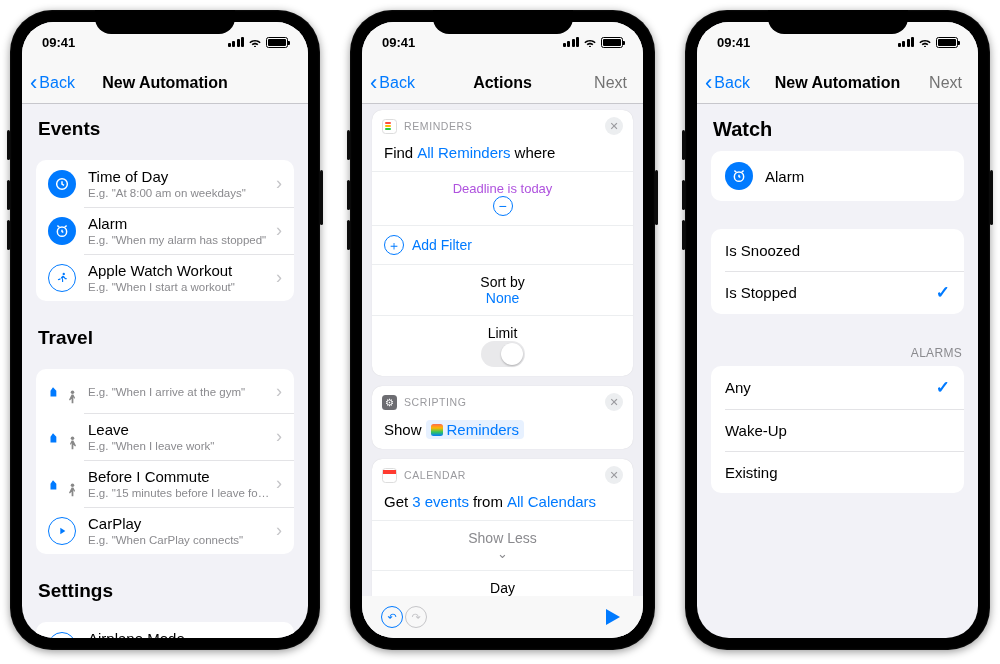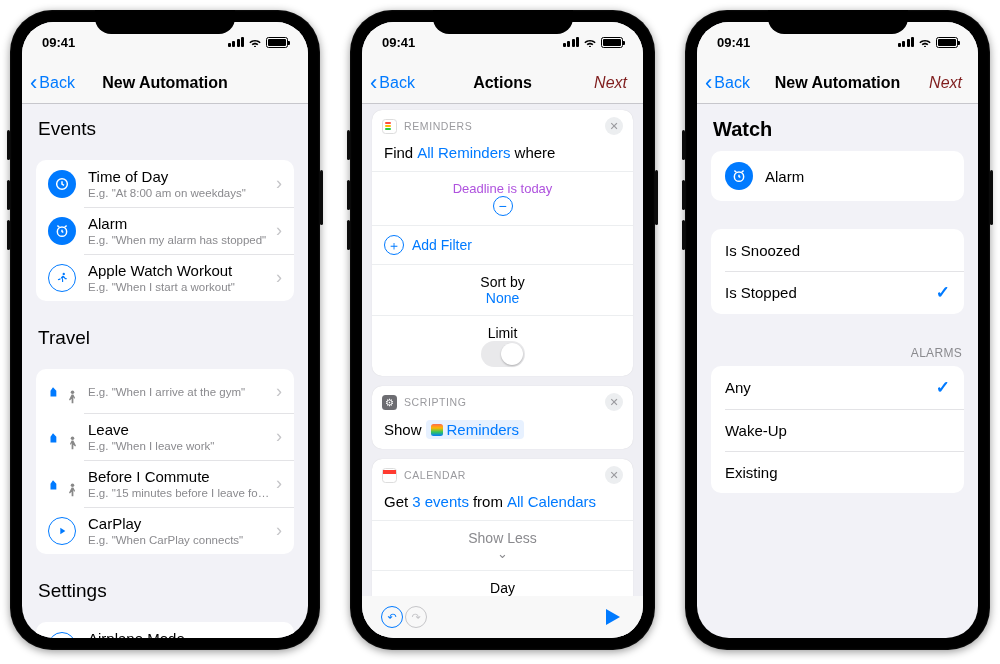--- a/index.html
+++ b/index.html
@@ -41,26 +41,26 @@
     .wifi-icon { width: 14px; height: 10px; }
     .battery-icon { width: 22px; height: 11px; border: 1px solid #000; border-radius: 2.5px; padding: 1px; position: relative; }
     .battery-icon::after { content:""; position:absolute; right:-3px; top:3px; width:2px; height:4px; background:#000; border-radius:0 1px 1px 0; }
     .battery-icon span { display:block; width:100%; height:100%; background:#000; border-radius:1px; }
     
     .nav-bar {
       height: 42px; display: flex; align-items: center; justify-content: space-between; padding: 0 8px; background: #f8f8f8; border-bottom: 0.5px solid #c7c7cc;
     }
     .nav-back { display: flex; align-items: center; color: #007aff; font-size: 16px; gap: 2px; }
     .nav-title { font-size: 16px; font-weight: 600; position: absolute; left: 50%; transform: translateX(-50%); }
-    .nav-next { color: #7f1d1d; font-size: 16px; padding-right: 8px; font-style: italic; }
+    .nav-next { color: #737373; font-size: 16px; padding-right: 8px; }
     .chevron-left { font-size: 22px; font-weight: 300; line-height: 1; }
     
     .content { height: calc(100% - 82px); overflow: hidden; padding-bottom: 8px; }
     
-    .section-header { font-size: 19px; font-weight: 400; padding: 14px 16px 8px; color: #000; }
+    .section-header { font-size: 19px; font-weight: 700; padding: 14px 16px 8px; color: #000; }
     .section-header-sm { font-size: 12px; font-weight: 400; letter-spacing: 0.3px; padding: 18px 16px 6px; color: #8a8a8e; text-transform: uppercase; text-align: right; }
     
     .list-group { background: #fff; border-radius: 10px; margin: 12px 14px; overflow: hidden; }
     .list-row {
       display: flex; align-items: center; padding: 8px 12px; min-height: 44px; position: relative;
     }
     .list-row + .list-row::before {
       content:""; position:absolute; top:0; left:48px; right:0; height:0.5px; background:#e3e3e6;
     }
     .icon-circle {

